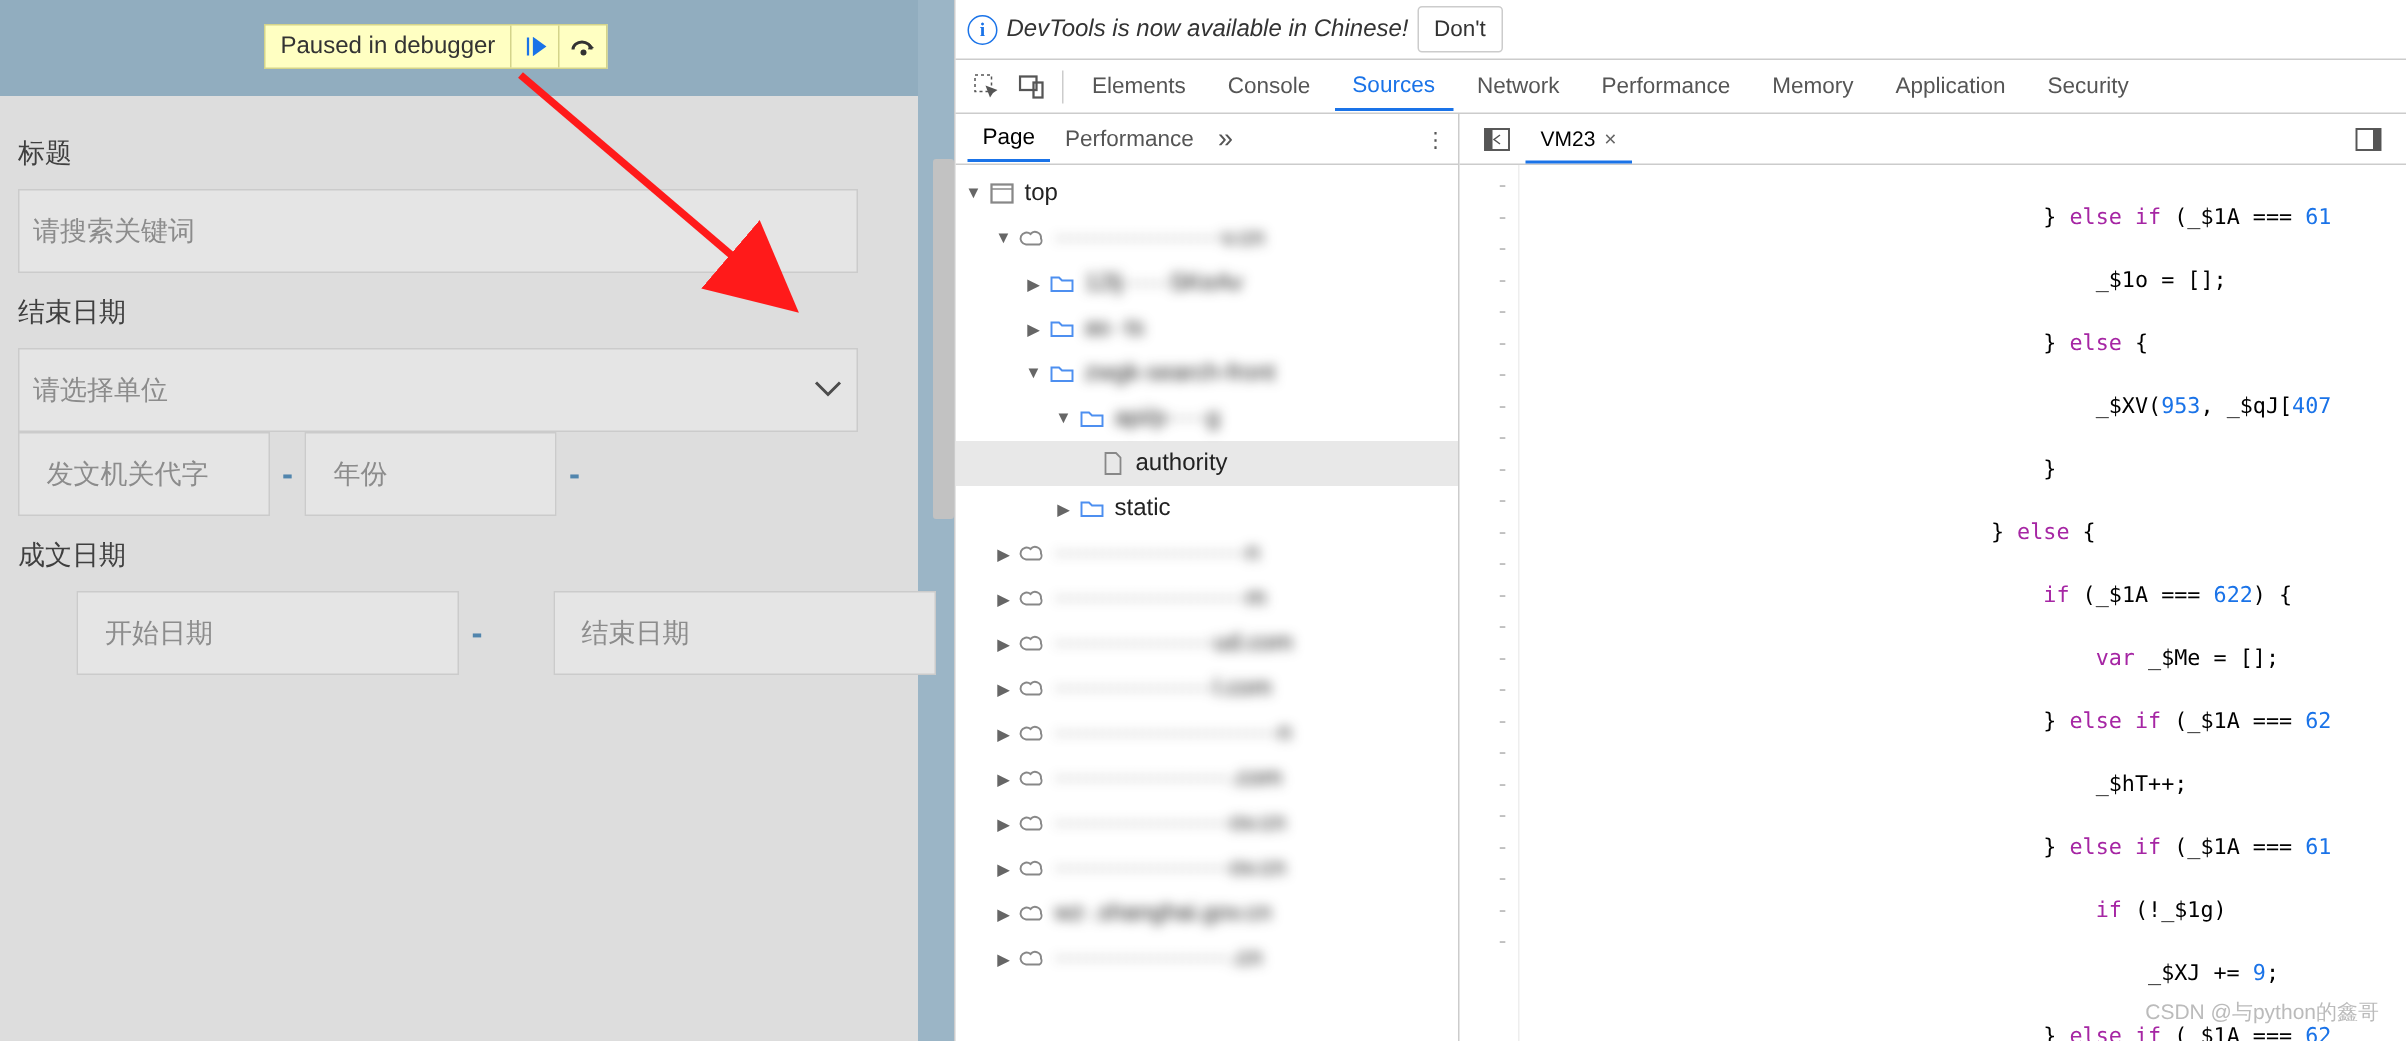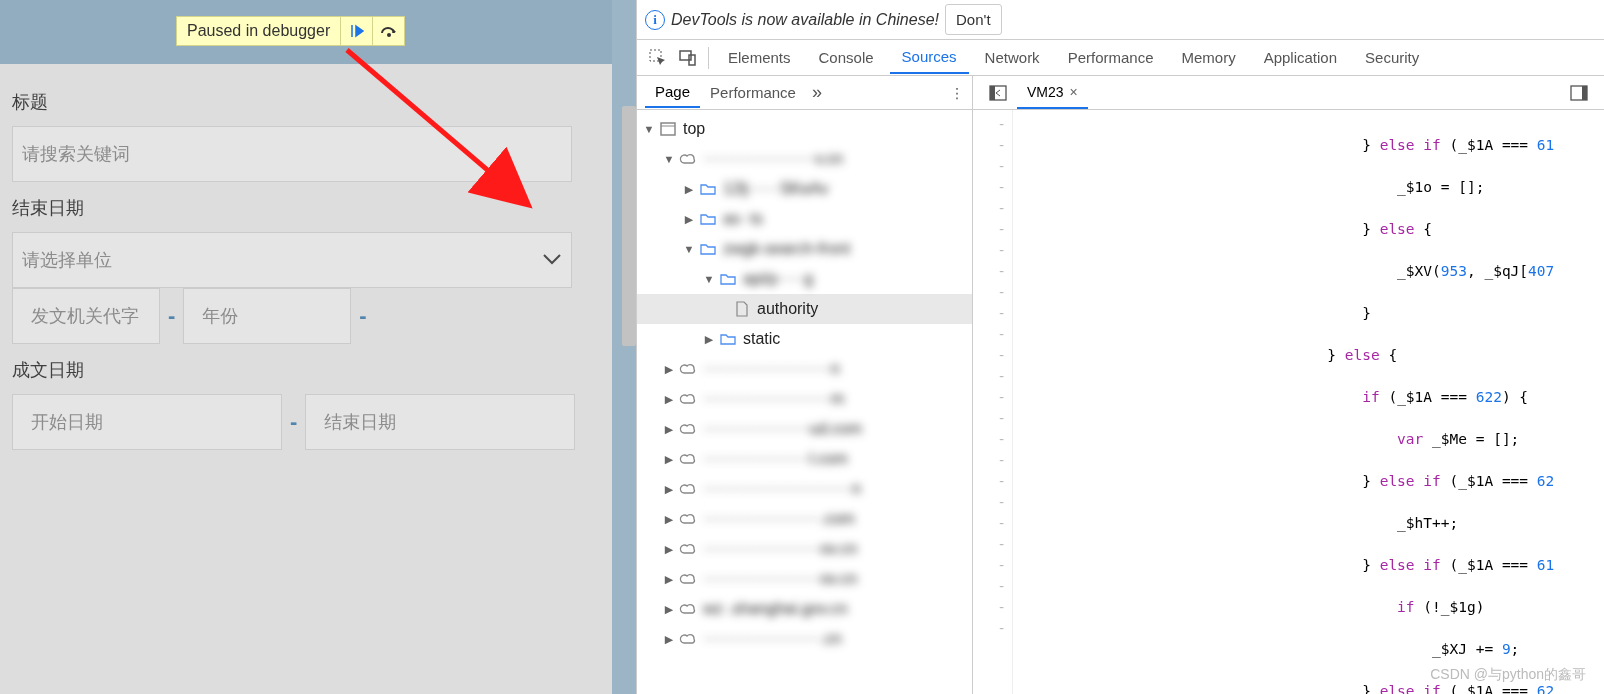--- a/index.html
+++ b/index.html
@@ -17,21 +17,21 @@
 .arrow { position: absolute; top: 42px; left: 335px; z-index: 9; pointer-events: none; }
 
 .form-area { padding: 12px; position: relative; }
 .form-label { font-size: 18px; color: #222; margin: 14px 0 12px 0; }
 .form-input { width: 560px; height: 56px; background: #fff; border: 1px solid #ddd; display: flex; align-items: center; padding: 0 9px; color: #888; font-size: 18px; position: relative; }
 .form-input .chev { margin-left: auto; color: #333; }
 .row3 { display: flex; align-items: center; gap: 8px; }
 .row3 .small-input { height: 56px; background: #fff; border: 1px solid #ddd; display: flex; align-items: center; padding: 0 18px; color: #888; font-size: 18px; }
 .dash { color: #3a7fb5; font-weight: bold; font-size: 22px; }
 .row2 { display: flex; align-items: center; gap: 8px; }
-.row2 .date-input { width: 270px; height: 56px; background: #fff; border: 1px solid #ddd; display: flex; align-items: center; padding: 0 18px; color: #888; font-size: 18px; }
+.row2 .date-input { width: 270px; height: 56px; background: #fff; border: 1px solid #ddd; display: flex; align-items: center; padding: 0 18px; color: #888; font-size: 18px; margin-left: 39px; }
 
 .scrollthumb { position: absolute; right: 0; top: 106px; width: 14px; height: 240px; background: #d0d0d0; border-radius: 2px; }
 .left-edge { position: absolute; left: 612px; top: 0; width: 24px; height: 100%; background: #9cbfd6; }
 
 
 .right-panel { flex: 1; height: 100%; display: flex; flex-direction: column; border-left: 1px solid #ccc; font-size: 14px; }
 
 .info-bar { display: flex; align-items: center; height: 40px; padding: 0 8px; gap: 6px; border-bottom: 1px solid #ccc; }
 .info-icon { width: 20px; height: 20px; border: 1.5px solid #1a73e8; border-radius: 50%; display: flex; align-items: center; justify-content: center; color: #1a73e8; font-size: 13px; font-weight: bold; font-family: serif; }
 .info-text { color: #333; font-size: 16px; font-style: italic; }
@@ -119,21 +119,21 @@
     <div class="form-input">
       <span>请选择单位</span>
       <span class="chev">
         <svg width="20" height="14" viewBox="0 0 20 14">
             <path d="M2 3l8 8 8-8" fill="none" stroke="#333" stroke-width="2"></path>
           </svg>
       </span>
     </div>
 
     <div class="row3">
-      <div class="small-input" style="width:148px">
+      <div class="small-input" style="width:168px">
           <span>发文机关代字</span>
         </div>
       <span class="dash">-</span>
       <div class="small-input" style="width:168px">
           <span>年份</span>
         </div>
       <span class="dash">-</span>
     </div>
 
     <div class="form-label">成文日期</div>

